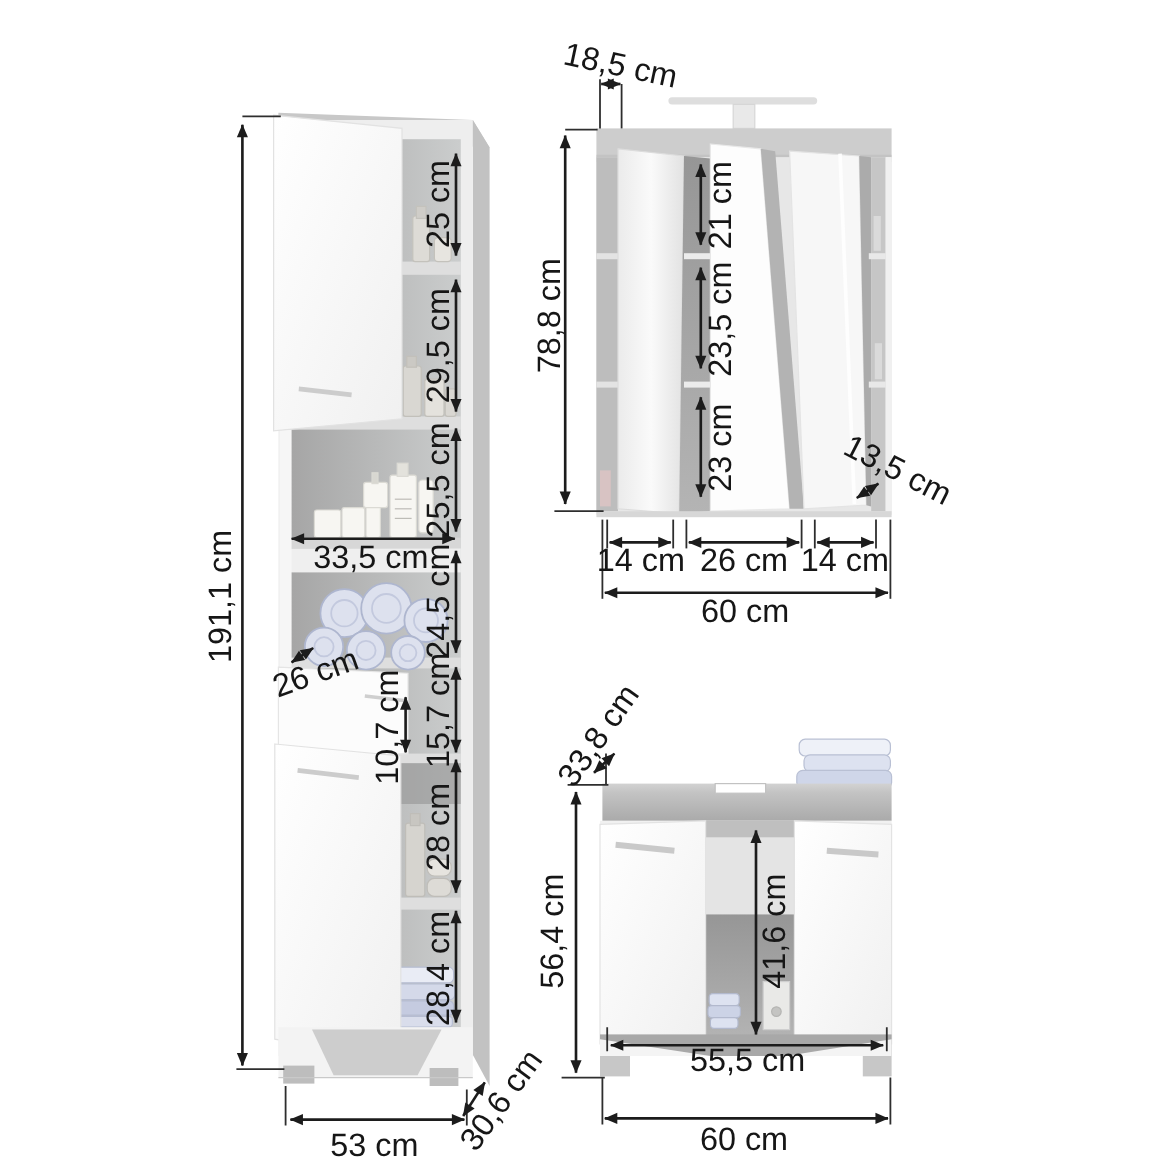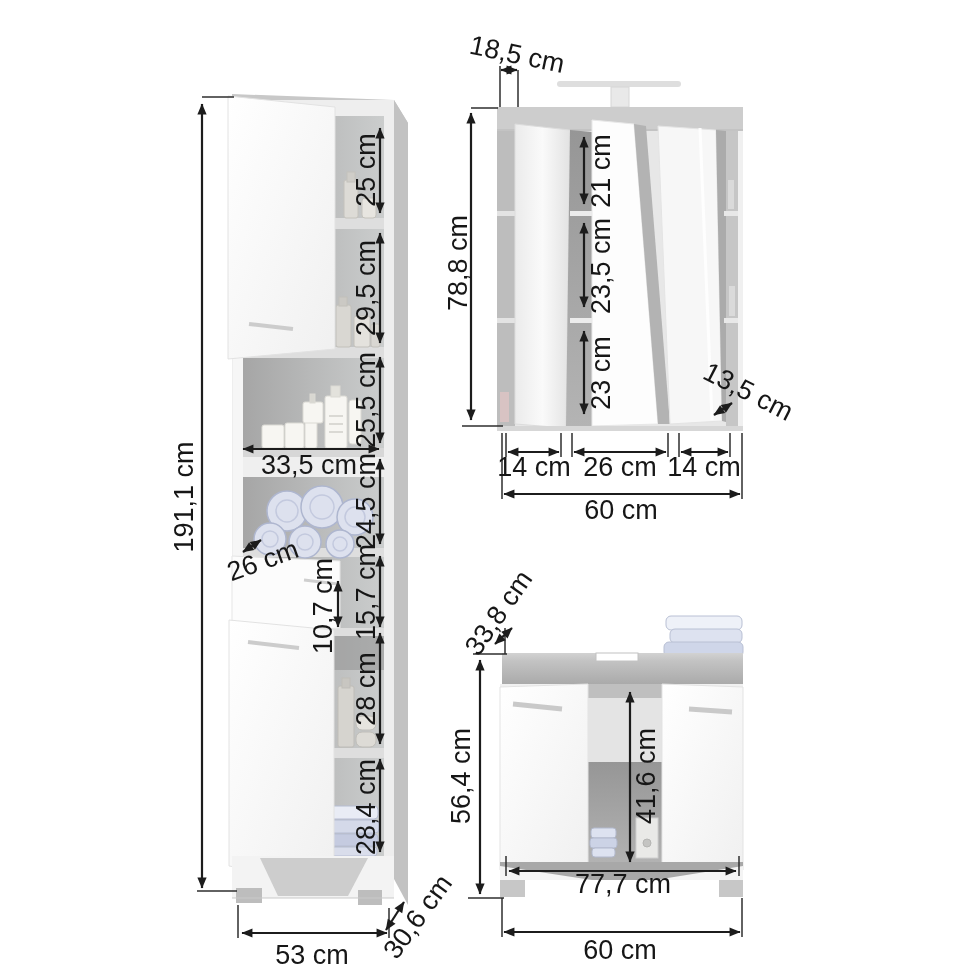--- a/index.html
+++ b/index.html
@@ -291,16 +291,16 @@
 <span class="dim r90" style="left:601px;top:373px;">23 cm</span>
 <span class="dim" style="left:748px;top:392px;transform:translate(-50%,-50%) rotate(27deg);">13,5 cm</span>
 <span class="dim" style="left:534px;top:467px;">14 cm</span>
 <span class="dim" style="left:620px;top:467px;">26 cm</span>
 <span class="dim" style="left:704px;top:467px;">14 cm</span>
 <span class="dim" style="left:621px;top:510px;">60 cm</span>
 
 <span class="dim" style="left:499px;top:613px;transform:translate(-50%,-50%) rotate(-55deg);">33,8 cm</span>
 <span class="dim r90" style="left:461px;top:776px;">56,4 cm</span>
 <span class="dim r90" style="left:646px;top:776px;">41,6 cm</span>
-<span class="dim" style="left:623px;top:884px;">77,7 cm</span>
+<span class="dim" style="left:623px;top:884px;">55,5 cm</span>
 <span class="dim" style="left:620px;top:950px;">60 cm</span>
 
 </div>
 
 </body></html>

